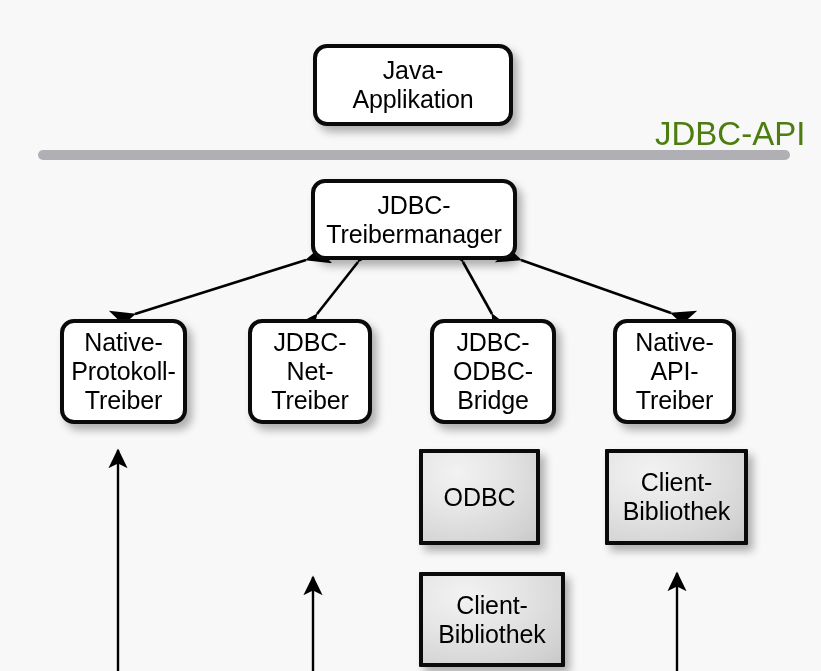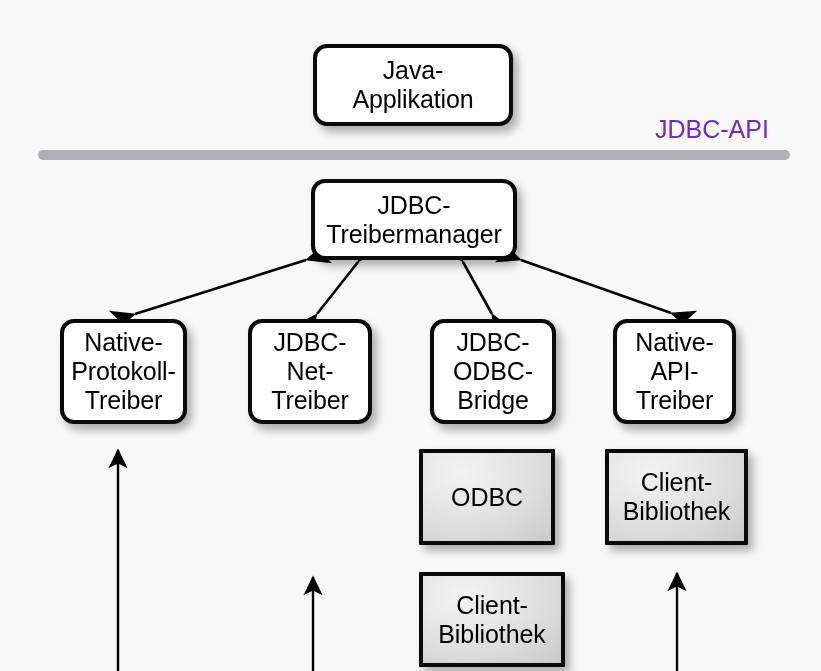--- a/index.html
+++ b/index.html
@@ -45,22 +45,22 @@
   }
 
   
   .api-bar{
     position:absolute;
     background:#b0b0b4;
     border-radius:6px;
   }
   .api-label{
     position:absolute;
-    font-size:25px;
-    color:#6d28d9;
+    font-size:33px;
+    color:#4d7c0f;
     white-space:nowrap;
   }
 
   svg.links{
     position:absolute;left:0;top:0;width:821px;height:671px;
     pointer-events:none;
   }
 </style>
 </head>
 <body>
@@ -126,21 +126,21 @@
 
   <div class="node rounded" style="left:430px;top:287px;width:126px;height:105px;">JDBC-
 ODBC-
 Bridge</div>
 
   <div class="node rounded" style="left:613px;top:287px;width:123px;height:105px;">Native-
 API-
 Treiber</div>
 
 
-  <div class="node grayblock" style="left:419px;top:417px;width:136px;height:96px;">ODBC</div>
+  <div class="node grayblock" style="left:419px;top:417px;width:121px;height:96px;">ODBC</div>
 
   <div class="node grayblock" style="left:605px;top:417px;width:143px;height:96px;">Client-
 Bibliothek</div>
 
   <div class="node grayblock" style="left:419px;top:540px;width:146px;height:95px;">Client-
 Bibliothek</div>
 
 </div>
 
 </body></html>

